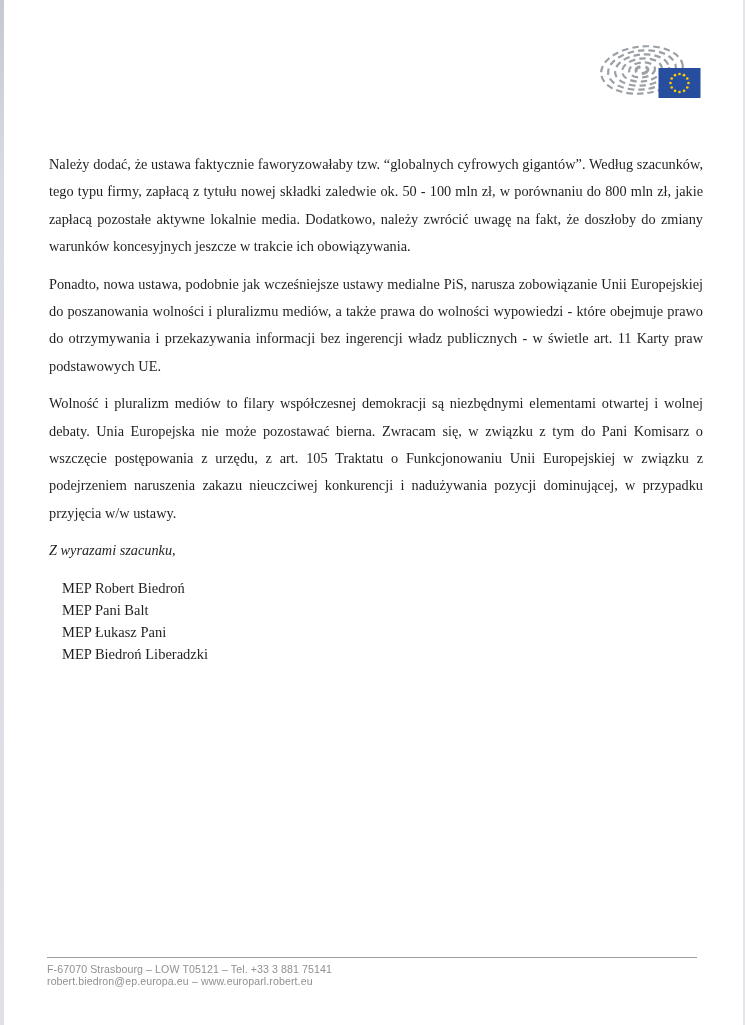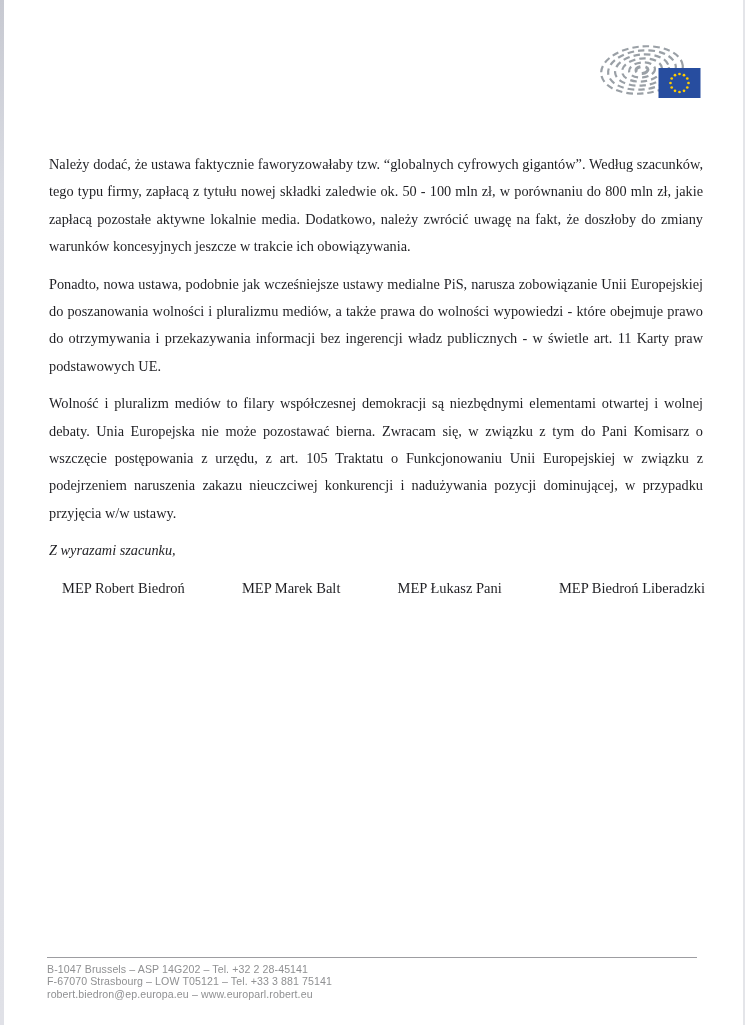--- a/index.html
+++ b/index.html
@@ -48,20 +48,21 @@
     margin:0;
     font-family:Liberation Serif, serif;
   }
   .signatories{
     position:absolute;left:49px;top:577px;width:656px;
     display:flex;justify-content:space-between;
     padding-left:13px;
     font-size:14.5px;line-height:22px;
     color:var(--body-text);
     white-space:nowrap;
+    flex-direction:column;
   }
   .footer{
     position:absolute;left:47px;top:957px;width:650px;
     font-family:"Liberation Sans", sans-serif;
     color:var(--footer-text);
   }
   .footer-divider{
     border:none;border-top:1px solid #9d9da1;
     width:650px;height:0;margin:0 0 5px 0;
   }
@@ -108,25 +109,24 @@
 
   <div class="content">
     <p class="para">Należy dodać, że ustawa faktycznie faworyzowałaby tzw. “globalnych cyfrowych gigantów”. Według szacunków, tego typu firmy, zapłacą z tytułu nowej składki zaledwie ok. 50 - 100 mln zł, w porównaniu do 800 mln zł, jakie zapłacą pozostałe aktywne lokalnie media. Dodatkowo, należy zwrócić uwagę na fakt, że doszłoby do zmiany warunków koncesyjnych jeszcze w trakcie ich obowiązywania.</p>
     <p class="para">Ponadto, nowa ustawa, podobnie jak wcześniejsze ustawy medialne PiS, narusza zobowiązanie Unii Europejskiej do poszanowania wolności i pluralizmu mediów, a także prawa do wolności wypowiedzi - które obejmuje prawo do otrzymywania i przekazywania informacji bez ingerencji władz publicznych - w świetle art. 11 Karty praw podstawowych UE.</p>
     <p class="para">Wolność i pluralizm mediów to filary współczesnej demokracji są niezbędnymi elementami otwartej i wolnej debaty. Unia Europejska nie może pozostawać bierna. Zwracam się, w związku z tym do Pani Komisarz o wszczęcie postępowania z urzędu, z art. 105 Traktatu o Funkcjonowaniu Unii Europejskiej w związku z podejrzeniem naruszenia zakazu nieuczciwej konkurencji i nadużywania pozycji dominującej, w przypadku przyjęcia w/w ustawy.</p>
     <p class="closing">Z wyrazami szacunku,</p>
   </div>
 
   <div class="signatories">
     <span>MEP Robert Biedroń</span>
-    <span>MEP Marek Balt</span>
+    <span>MEP Pani Balt</span>
     <span>MEP Łukasz Pani</span>
     <span>MEP Biedroń Liberadzki</span>
   </div>
 
   <div class="footer">
     <hr class="footer-divider">
-    <div class="footer-line">B-1047 Brussels – ASP 14G202 – Tel. +32 2 28-45141</div>
     <div class="footer-line">F-67070 Strasbourg – LOW T05121 – Tel. +33 3 881 75141</div>
     <div class="footer-line">robert.biedron@ep.europa.eu – www.europarl.robert.eu</div>
   </div>
 
 </div>
 
 </body></html>

